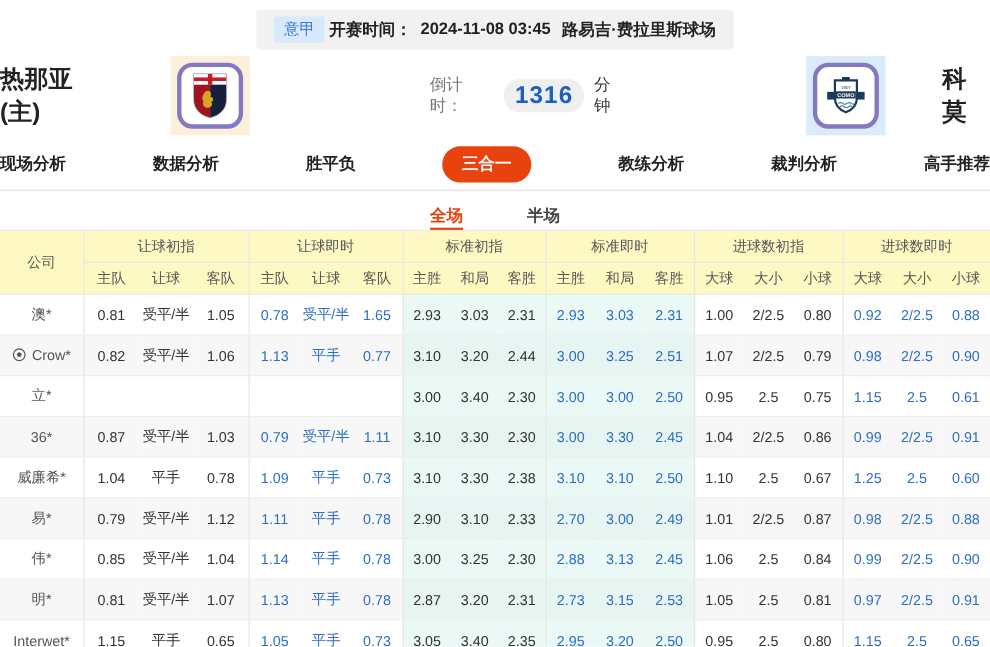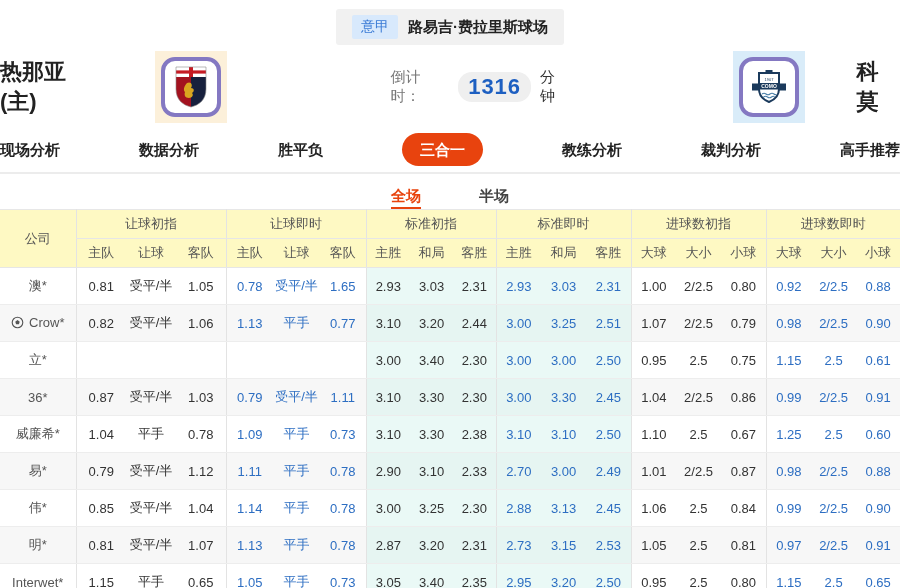--- a/index.html
+++ b/index.html
@@ -61,20 +61,24 @@
   .company-inner{display:inline-flex;align-items:center;gap:5px;}
   .ball{display:inline-flex;}
 </style>
 </head>
 <body>
 <div class="page">
 
 <div class="topbar">
   <div class="topbar-inner">
     <span class="league-badge">意甲</span>
+    <span class="kickoff-wrap">
+      <span>开赛时间：</span>
+      <span>2024-11-08 03:45</span>
+    </span>
     <span class="venue">路易吉·费拉里斯球场</span>
   </div>
 </div>
 
 <div class="match">
   <span class="team-name">热那亚(主)</span>
 
   <div class="logo-box home-logo-box">
     <div class="crest-frame">
       <svg width="36" height="44" viewBox="0 0 36 44">

